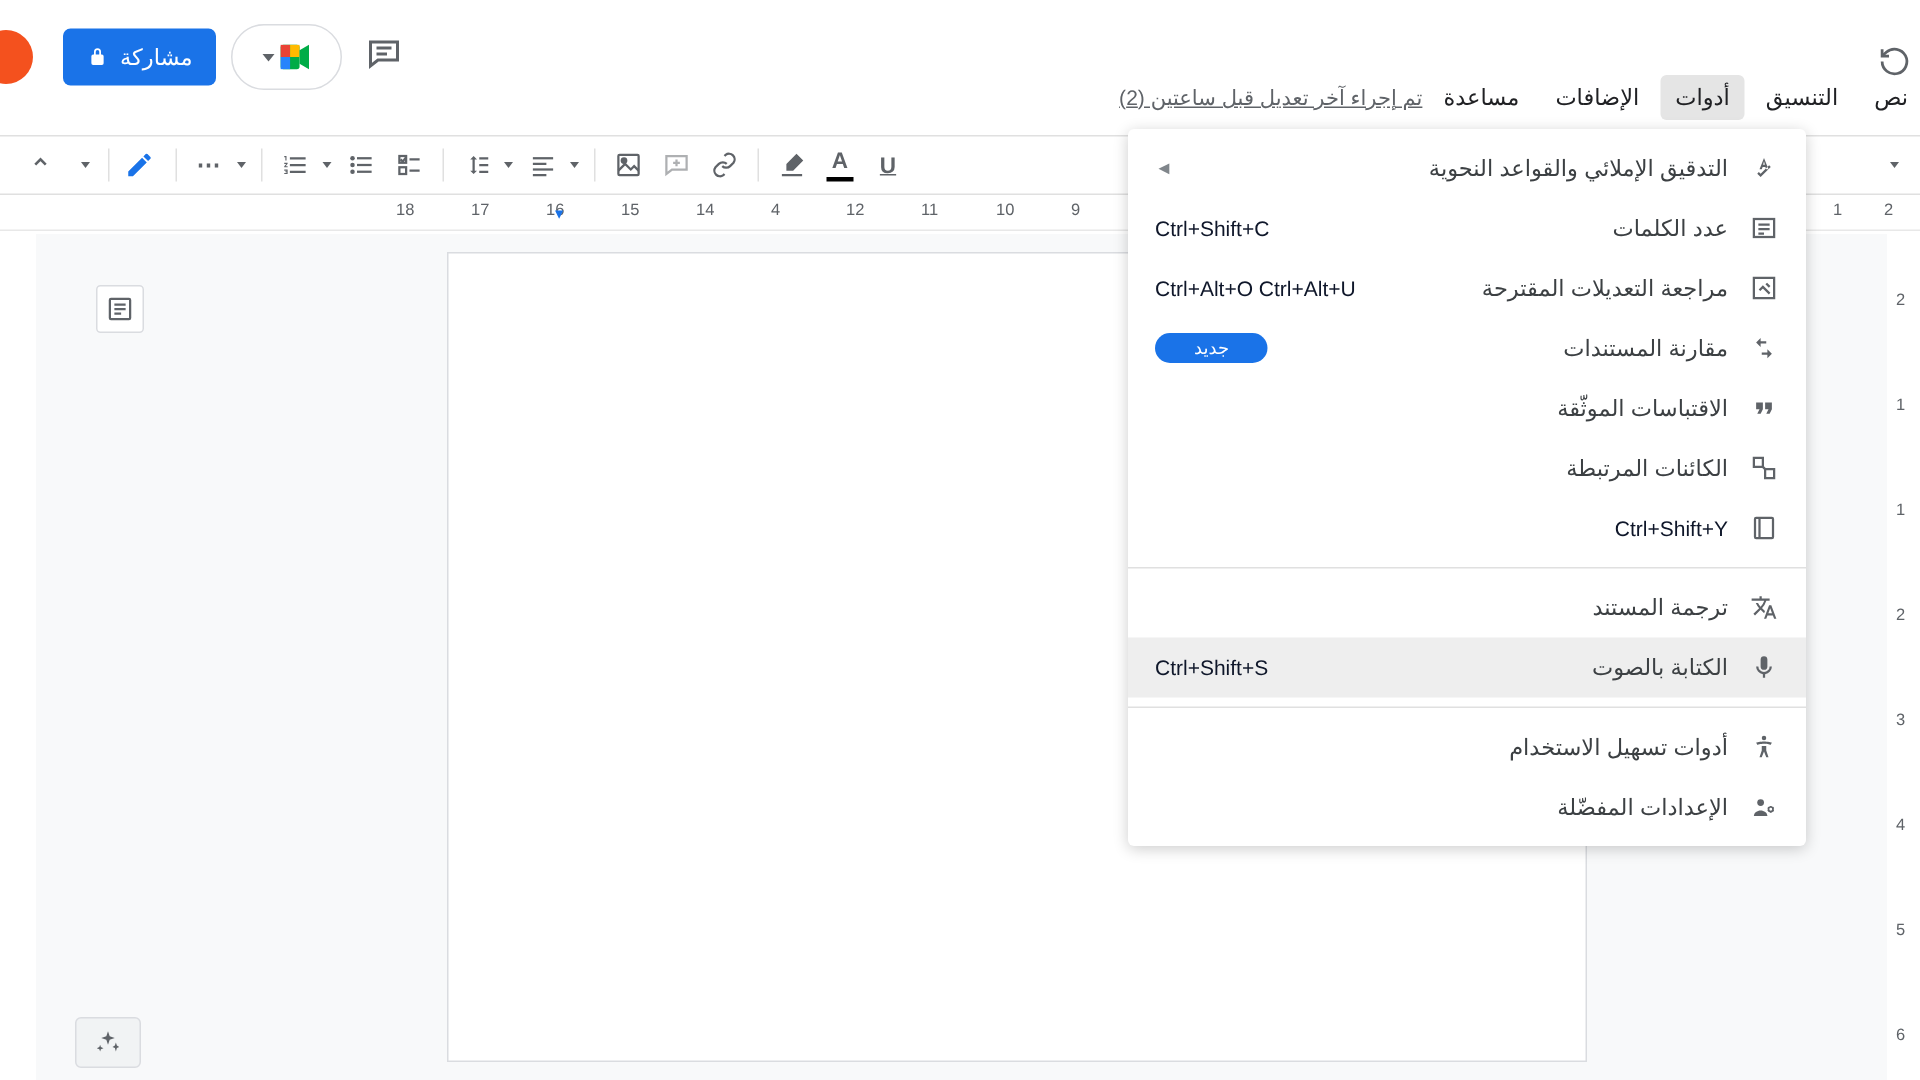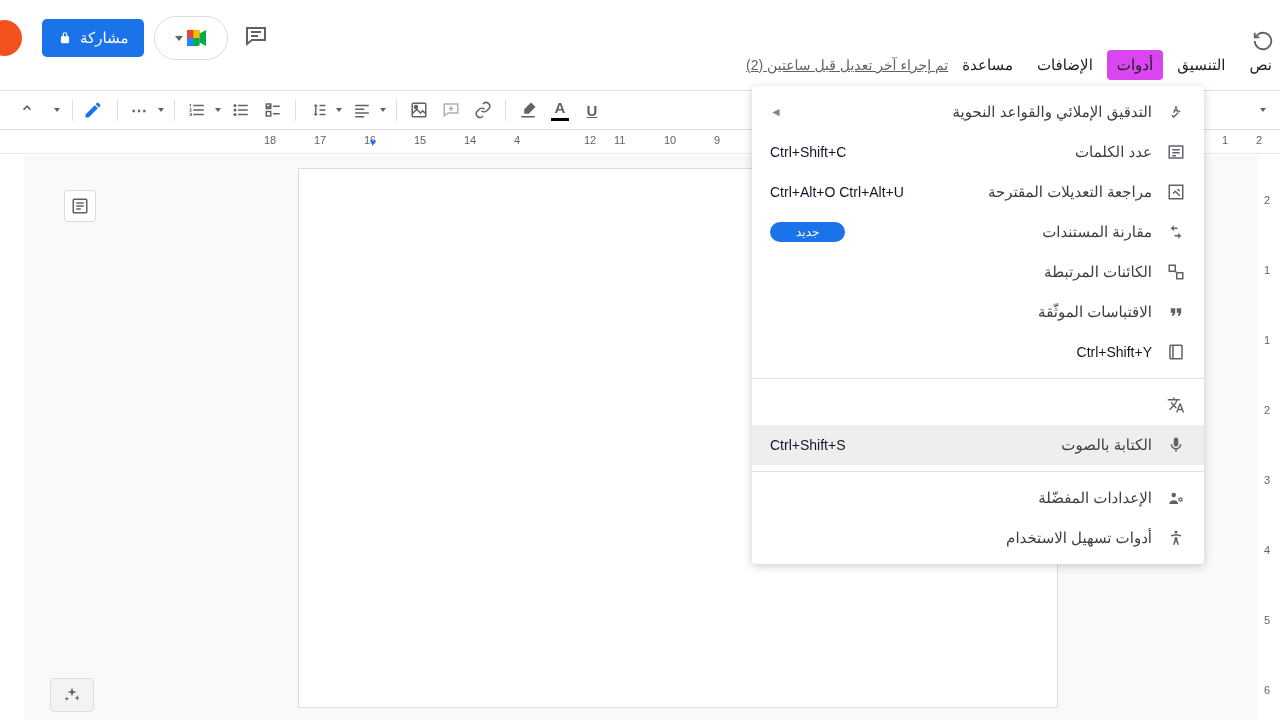--- a/index.html
+++ b/index.html
@@ -81,21 +81,21 @@
   padding-right: 8px;
 }
 .menu-item {
   padding: 6px 10px;
   font-size: 15px;
   color: #202124;
   cursor: pointer;
   border-radius: 4px;
 }
 .menu-item.active {
-  background: #d946ef;
+  background: #e5e5e5;
 }
 .last-edit {
   font-size: 14px;
   color: #5f6368;
   text-decoration: underline;
   margin-left: 24px;
   cursor: pointer;
 }
 .history-icon {
   position: absolute;
@@ -420,21 +420,21 @@
   <div style="flex:1"></div>
   <div class="tb-caret" style="margin-left:6px;"></div>
 </div>
 
 <div class="ruler">
   <span class="ruler-tick" style="left:1256px">2</span>
   <span class="ruler-tick" style="left:1222px">1</span>
   <span class="ruler-tick" style="left:714px">9</span>
   <span class="ruler-tick" style="left:664px">10</span>
   <span class="ruler-tick" style="left:614px">11</span>
-  <span class="ruler-tick" style="left:584px">12</span>
+  <span class="ruler-tick" style="left:564px">12</span>
   <span class="ruler-tick" style="left:514px">4</span>
   <span class="ruler-tick" style="left:464px">14</span>
   <span class="ruler-tick" style="left:414px">15</span>
   <span class="ruler-tick" style="left:364px">16</span>
   <span class="ruler-marker" style="left:370px">▾</span>
   <span class="ruler-tick" style="left:314px">17</span>
   <span class="ruler-tick" style="left:264px">18</span>
 </div>
 
 <div class="canvas-area">
@@ -503,76 +503,77 @@
     <span class="dd-icon">
       <svg width="18" height="18" viewBox="0 0 24 24" fill="#5f6368">
           <path d="M9 3L5 7l4 4V8h5V6H9V3zm6 10v3h-5v2h5v3l4-4-4-4z"></path>
         </svg>
     </span>
     <span class="dd-label">مقارنة المستندات</span>
     <span class="dd-badge">جديد</span>
   </div>
   <div class="dd-row">
     <span class="dd-icon">
+      <svg width="18" height="18" viewBox="0 0 24 24" fill="#5f6368">
+          <path d="M6 17h3l2-4V7H5v6h3l-2 4zm8 0h3l2-4V7h-6v6h3l-2 4z"></path>
+        </svg>
+    </span>
+    <span class="dd-label">الاقتباسات الموثّقة</span>
+  </div>
+  <div class="dd-row">
+    <span class="dd-icon">
       <svg width="18" height="18" viewBox="0 0 24 24" fill="none" stroke="#5f6368" stroke-width="2">
           <rect x="3" y="3" width="8" height="8"></rect>
           <rect x="13" y="13" width="8" height="8"></rect>
           <line x1="11" y1="11" x2="13" y2="13"></line>
         </svg>
     </span>
     <span class="dd-label">الكائنات المرتبطة</span>
   </div>
   <div class="dd-row">
     <span class="dd-icon">
-      <svg width="18" height="18" viewBox="0 0 24 24" fill="#5f6368">
-          <path d="M6 17h3l2-4V7H5v6h3l-2 4zm8 0h3l2-4V7h-6v6h3l-2 4z"></path>
-        </svg>
-    </span>
-    <span class="dd-label">الاقتباسات الموثّقة</span>
-  </div>
-  <div class="dd-row">
-    <span class="dd-icon">
       <svg width="18" height="18" viewBox="0 0 24 24" fill="none" stroke="#5f6368" stroke-width="2">
           <rect x="4" y="3" width="16" height="18" rx="1"></rect>
           <line x1="8" y1="3" x2="8" y2="21"></line>
         </svg>
     </span>
     <span class="dd-shortcut">Ctrl+Shift+Y</span>
   </div>
   <div class="dd-sep"></div>
   <div class="dd-row">
     <span class="dd-icon">
       <svg width="18" height="18" viewBox="0 0 24 24" fill="#5f6368">
           <path d="M12.87 15.07l-2.54-2.51.03-.03A17.52 17.52 0 0 0 14.07 6H17V4h-7V2H8v2H1v2h11.17C11.5 7.92 10.44 9.75 9 11.35 8.07 10.32 7.3 9.19 6.69 8h-2c.73 1.63 1.73 3.17 2.98 4.56l-5.09 5.02L4 19l5-5 3.11 3.11.76-2.04zM18.5 10h-2L12 22h2l1.12-3h4.75L21 22h2l-4.5-12zm-2.62 7l1.62-4.33L19.12 17h-3.24z"></path>
         </svg>
     </span>
+    <span class="dd-label">ترجمة المستند</span>
   </div>
   <div class="dd-row hover">
     <span class="dd-icon">
       <svg width="18" height="18" viewBox="0 0 24 24" fill="#5f6368">
           <path d="M12 14a3 3 0 0 0 3-3V5a3 3 0 0 0-6 0v6a3 3 0 0 0 3 3zm5-3a5 5 0 0 1-10 0H5a7 7 0 0 0 6 6.92V21h2v-3.08A7 7 0 0 0 19 11h-2z"></path>
         </svg>
     </span>
     <span class="dd-label">الكتابة بالصوت</span>
     <span class="dd-shortcut">Ctrl+Shift+S</span>
   </div>
   <div class="dd-sep"></div>
+  <div class="dd-row">
+    <span class="dd-icon">
+      <svg width="18" height="18" viewBox="0 0 24 24" fill="#5f6368">
+          <circle cx="12" cy="4" r="2"></circle>
+          <path d="M12 7c-3 0-7 1-7 1l1 2s3-1 6-1 6 1 6 1l1-2s-4-1-7-1zm-2 4v4l-2 6h2l2-5 2 5h2l-2-6v-4h-4z"></path>
+        </svg>
+    </span>
+    <span class="dd-label">أدوات تسهيل الاستخدام</span>
+  </div>
   <div class="dd-row">
     <span class="dd-icon">
       <svg width="18" height="18" viewBox="0 0 24 24" fill="#5f6368">
           <circle cx="9" cy="8" r="3"></circle>
           <path d="M3 20c0-3 3-5 6-5s6 2 6 5H3z"></path>
           <circle cx="18" cy="14" r="2" fill="none" stroke="#5f6368" stroke-width="1.5"></circle>
           <path d="M18 11v1m0 4v1m2.6-4.5l-.9.5m-3.4 2l-.9.5m0-3l.9.5m3.4 2l.9.5" stroke="#5f6368" stroke-width="1.5"></path>
         </svg>
     </span>
     <span class="dd-label">الإعدادات المفضّلة</span>
   </div>
-  <div class="dd-row">
-    <span class="dd-icon">
-      <svg width="18" height="18" viewBox="0 0 24 24" fill="#5f6368">
-          <circle cx="12" cy="4" r="2"></circle>
-          <path d="M12 7c-3 0-7 1-7 1l1 2s3-1 6-1 6 1 6 1l1-2s-4-1-7-1zm-2 4v4l-2 6h2l2-5 2 5h2l-2-6v-4h-4z"></path>
-        </svg>
-    </span>
-    <span class="dd-label">أدوات تسهيل الاستخدام</span>
-  </div>
 </div>
 
 </body></html>

